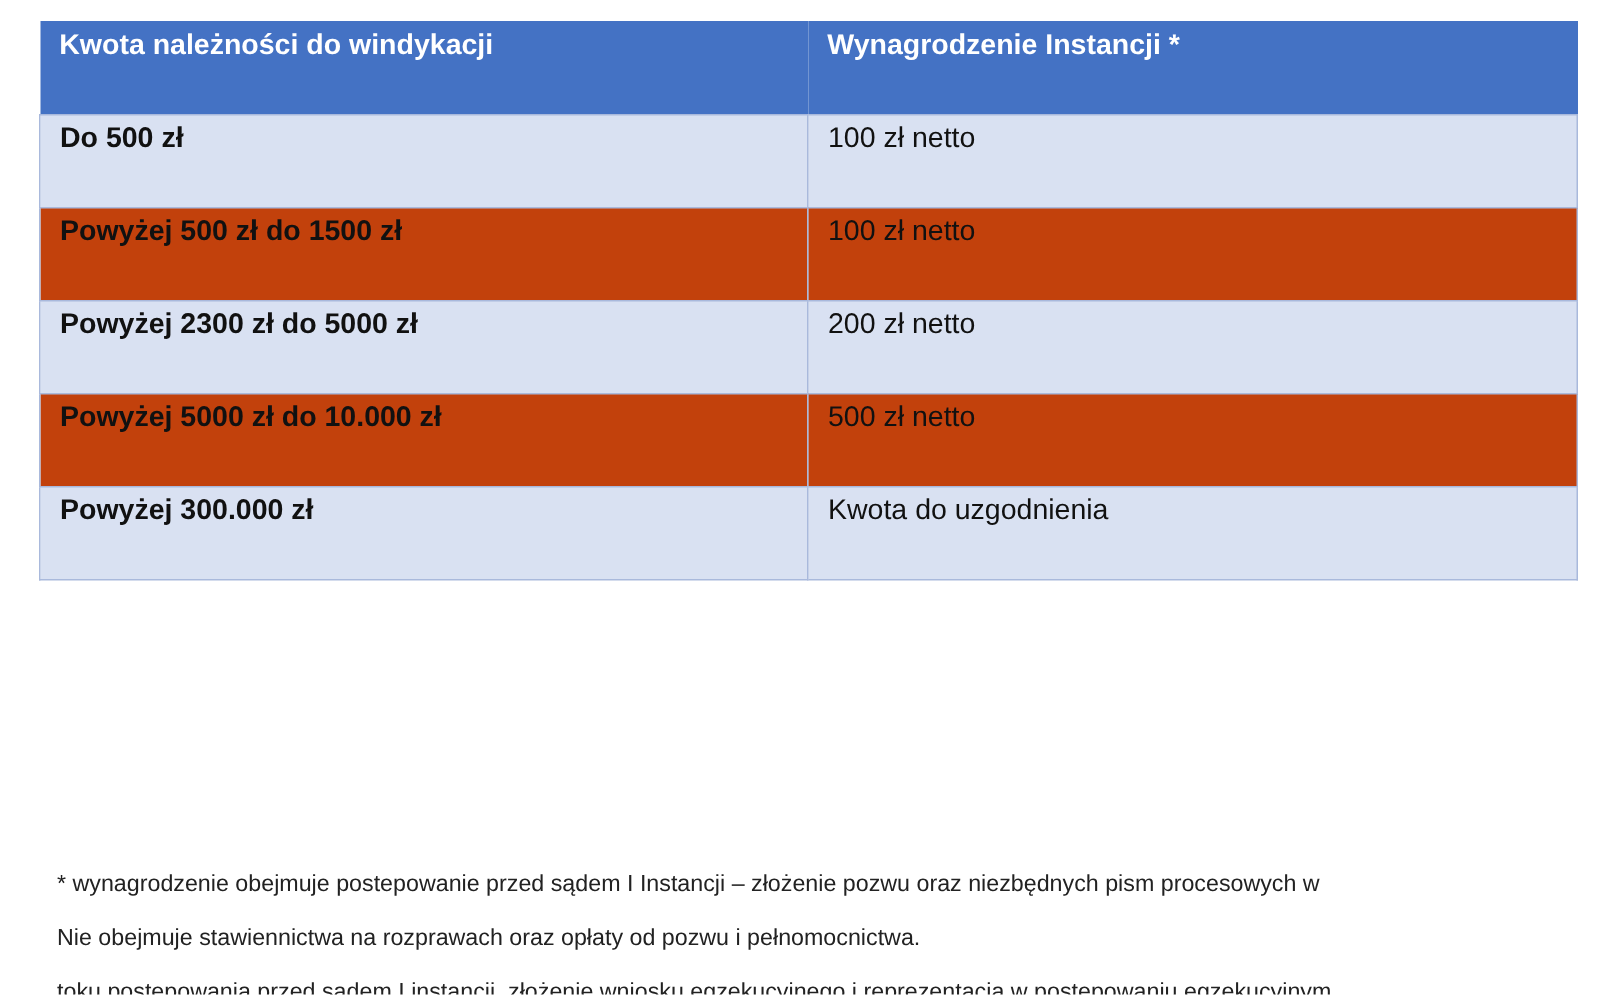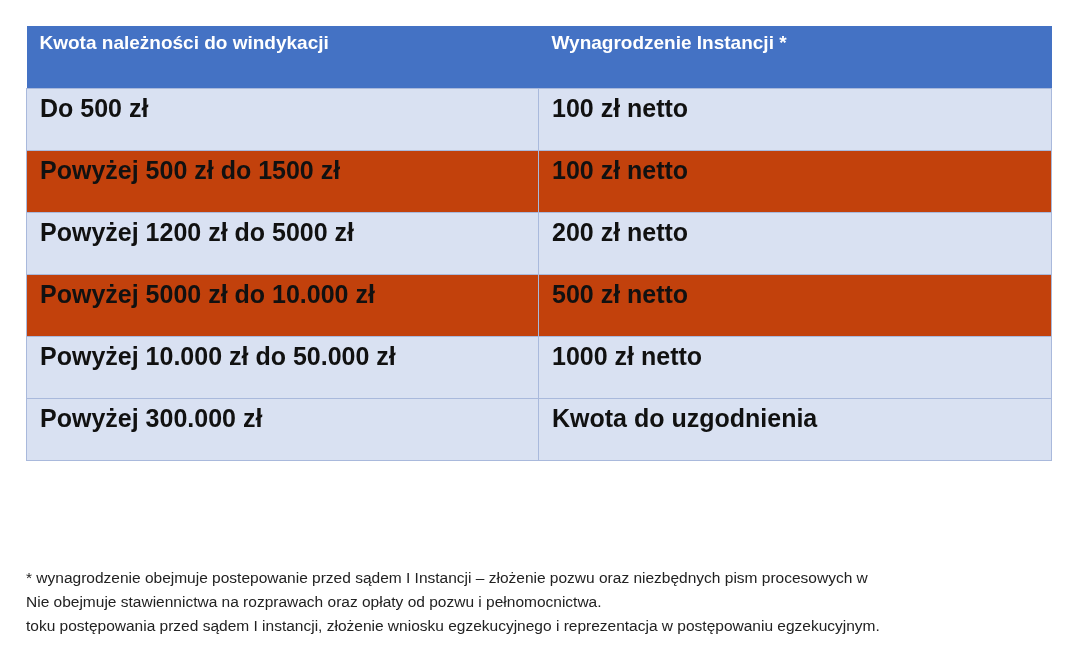--- a/index.html
+++ b/index.html
@@ -1,36 +1,36 @@
 <!DOCTYPE html>
 <html><head>
 <meta charset="utf-8">
 <style>
   html, body { margin: 0; padding: 0; background: #ffffff; }
   body { width: 1078px; height: 663px; position: relative; overflow: hidden;
          font-family: "Liberation Sans", "DejaVu Sans", sans-serif; color: #111; }
-  .fee-table { position: absolute; left: 26px; top: 26px; width: 1025px;
+  .fee-table { position: absolute; left: 26px; top: 14px; width: 1025px;
                border-collapse: collapse; table-layout: fixed; }
   .fee-table col.c1 { width: 512px; }
   .fee-table col.c2 { width: 513px; }
   .fee-table th { background: #4472c4; color: #ffffff; font-weight: bold;
                   font-size: 19px; text-align: left; vertical-align: top;
                   height: 62px; padding: 6px 12px 0 13px; box-sizing: border-box;
                   border: none; }
   .fee-table td { height: 62px; box-sizing: border-box; vertical-align: top;
-                  padding: 5px 12px 0 13px; font-size: 25px;
+                  padding: 5px 12px 0 13px; font-size: 19px;
                   border-top: 1px solid #a9b9dc; border-bottom: 1px solid #a9b9dc;
                   border-left: 1px solid #a9b9dc; border-right: 1px solid #a9b9dc; }
   .fee-table tr.band td { background: #d9e1f2; }
   .fee-table tr.plain td { background: #c2410c; }
   .fee-table td.range { font-weight: bold; }
-  .fee-table td.fee { font-weight: bold; }
+  .fee-table td.fee { font-weight: normal; }
   .footnote { position: absolute; left: 26px; top: 566px; width: 1030px;
               font-size: 15.5px; line-height: 24px; color: #222; }
-  .footnote p { margin: 0; }
+  .footnote p { margin: 12px; }
 </style>
 </head>
 <body>
 
 <table class="fee-table">
   <colgroup>
       <col class="c1">
       <col class="c2">
     </colgroup>
   <thead>
@@ -42,30 +42,26 @@
   <tbody>
     <tr class="band">
       <td class="range">Do 500 zł</td>
       <td class="fee">100 zł netto</td>
     </tr>
     <tr class="plain">
       <td class="range">Powyżej 500 zł do 1500 zł</td>
       <td class="fee">100 zł netto</td>
     </tr>
     <tr class="band">
-      <td class="range">Powyżej 1200 zł do 5000 zł</td>
+      <td class="range">Powyżej 2300 zł do 5000 zł</td>
       <td class="fee">200 zł netto</td>
     </tr>
     <tr class="plain">
       <td class="range">Powyżej 5000 zł do 10.000 zł</td>
       <td class="fee">500 zł netto</td>
-    </tr>
-    <tr class="band">
-      <td class="range">Powyżej 10.000 zł do 50.000 zł</td>
-      <td class="fee">1000 zł netto</td>
     </tr>
     <tr class="band">
       <td class="range">Powyżej 300.000 zł</td>
       <td class="fee">Kwota do uzgodnienia</td>
     </tr>
   </tbody>
 </table>
 
 <div class="footnote">
   <p>* wynagrodzenie obejmuje postepowanie przed sądem I Instancji – złożenie pozwu oraz niezbędnych pism procesowych w</p>

